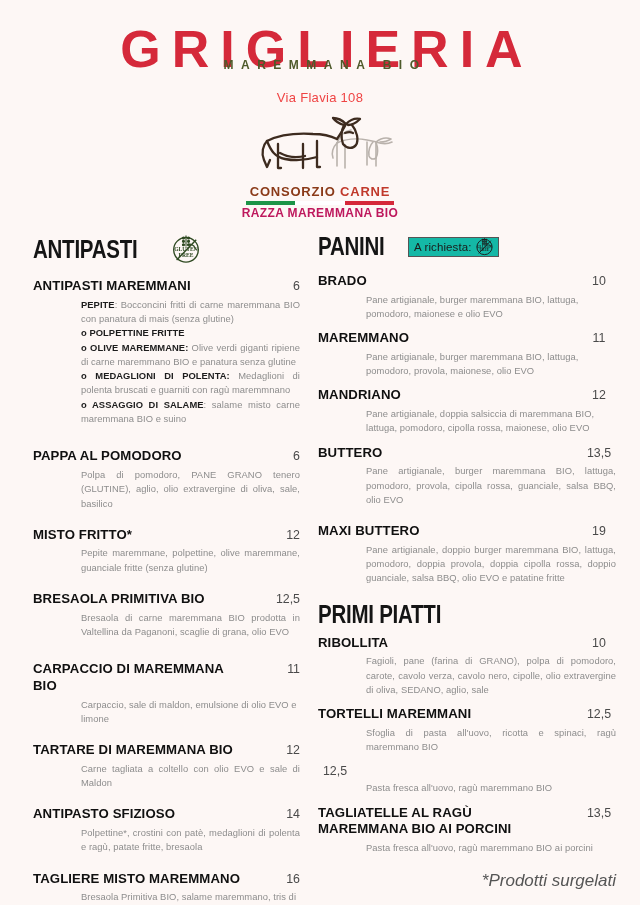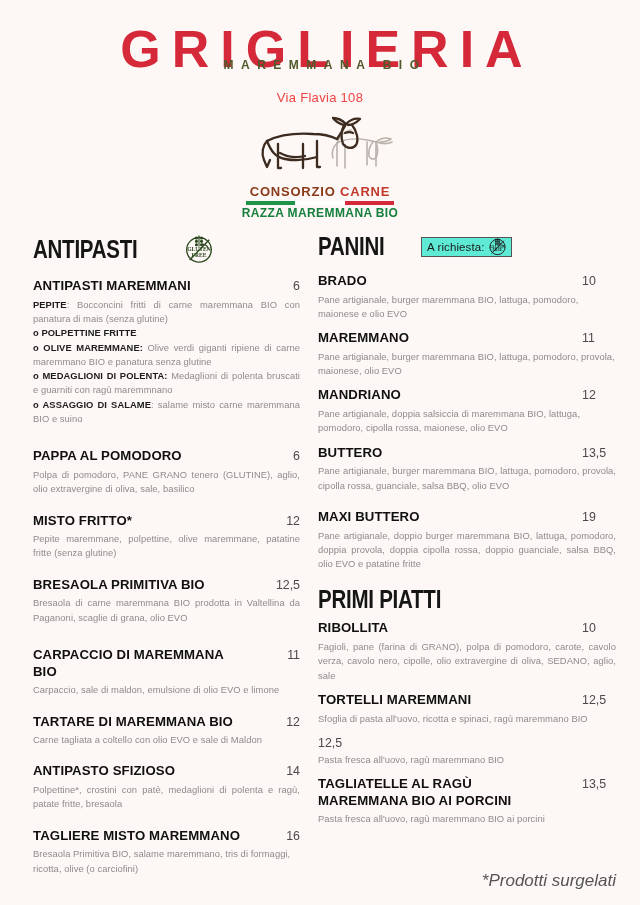--- a/index.html
+++ b/index.html
@@ -61,35 +61,35 @@
   .cons-line1 .carne{color:#c0392b;}
   .flagbar{
     width:148px;height:4px;margin:2px auto 1px;
     display:flex;
   }
   .flagbar i{flex:1;display:block;}
   .flagbar i:nth-child(1){background:#1e9448;}
   .flagbar i:nth-child(2){background:#ffffff;}
   .flagbar i:nth-child(3){background:#d5293a;}
   .cons-line2{
-    font-size:12px;font-weight:700;letter-spacing:.4px;color:#15803d;
+    font-size:12px;font-weight:700;letter-spacing:.4px;color:#be185d;
   }
 
   
   .columns{
     position:absolute;
     top:232px;left:0;right:0;
     display:flex;
   }
   .col{box-sizing:border-box;}
   .col-left{width:312px;padding-left:33px;padding-right:12px;}
   .col-right{width:328px;padding-left:6px;padding-right:24px;}
 
   .section-head{
-    display:flex;align-items:center;gap:22px;
+    display:flex;align-items:center;gap:9px;
     margin-bottom:12px;
   }
   .section-title{
     font-family:"Liberation Sans", sans-serif;
     font-size:25px;
     font-weight:700;
     letter-spacing:-.3px;
     transform:scaleX(.82);
     transform-origin:left center;
     color:#151515;
@@ -101,21 +101,21 @@
     width:34px;height:34px;flex:0 0 34px;
     position:relative;
   }
   .gf svg{display:block;}
   .richiesta{
     display:flex;align-items:center;
     border:1px solid #555;
     padding:1px 3px 1px 5px;
     height:20px;
     box-sizing:border-box;
-    background:#5eead4;
+    background:#14b8a6;
   }
   .richiesta .rtxt{font-size:11.5px;color:#1a1a1a;letter-spacing:.1px;white-space:nowrap;}
   .richiesta .gf{width:21px;height:21px;flex:0 0 21px;margin-left:2px;}
 
   
   .item{margin-bottom:9px;}
   .item-row{display:flex;align-items:flex-start;justify-content:space-between;gap:24px;}
   .item-name{
     font-size:13.2px;
     font-weight:700;
@@ -125,28 +125,29 @@
     flex:1 1 auto;
   }
   .item-price{
     font-size:12.4px;
     color:#4a4a4a;
     white-space:nowrap;
     flex:0 0 auto;
     padding-top:1px;
   }
   .col-left .item-price{min-width:34px;text-align:right;}
-  .col-right .item-price{min-width:34px;text-align:left;}
+  .col-right .item-price{min-width:34px;text-align:center;}
   .desc{
     font-size:9.4px;
     color:#8d8d8d;
     line-height:1.52;
     text-align:justify;
     margin-top:3px;
     letter-spacing:.05px;
+    margin-left:48px;
   }
   .desc .lead{color:#1d1d1d;font-weight:700;}
   .desc-nj{text-align:left;}
   .sub{margin-top:0;}
 
   .spacer-sm{height:7px;}
   .spacer-md{height:13px;}
 
   .footer-note{
     position:absolute;
@@ -267,21 +268,21 @@
         <div class="desc">Polpa di pomodoro, PANE GRANO tenero (GLUTINE), aglio, olio extravergine di oliva, sale, basilico</div>
       </div>
 
       <div class="spacer-sm"></div>
 
       <div class="item">
         <div class="item-row">
           <div class="item-name">MISTO FRITTO*</div>
           <div class="item-price">12</div>
         </div>
-        <div class="desc">Pepite maremmane, polpettine, olive maremmane, patatine fritte (senza glutine)</div>
+        <div class="desc">Pepite maremmane, polpettine, olive maremmane, guanciale fritte (senza glutine)</div>
       </div>
 
       <div class="spacer-sm"></div>
 
       <div class="item">
         <div class="item-row">
           <div class="item-name">BRESAOLA PRIMITIVA BIO</div>
           <div class="item-price">12,5</div>
         </div>
         <div class="desc">Bresaola di carne maremmana BIO prodotta in Valtellina da Paganoni, scaglie di grana, olio EVO</div>

